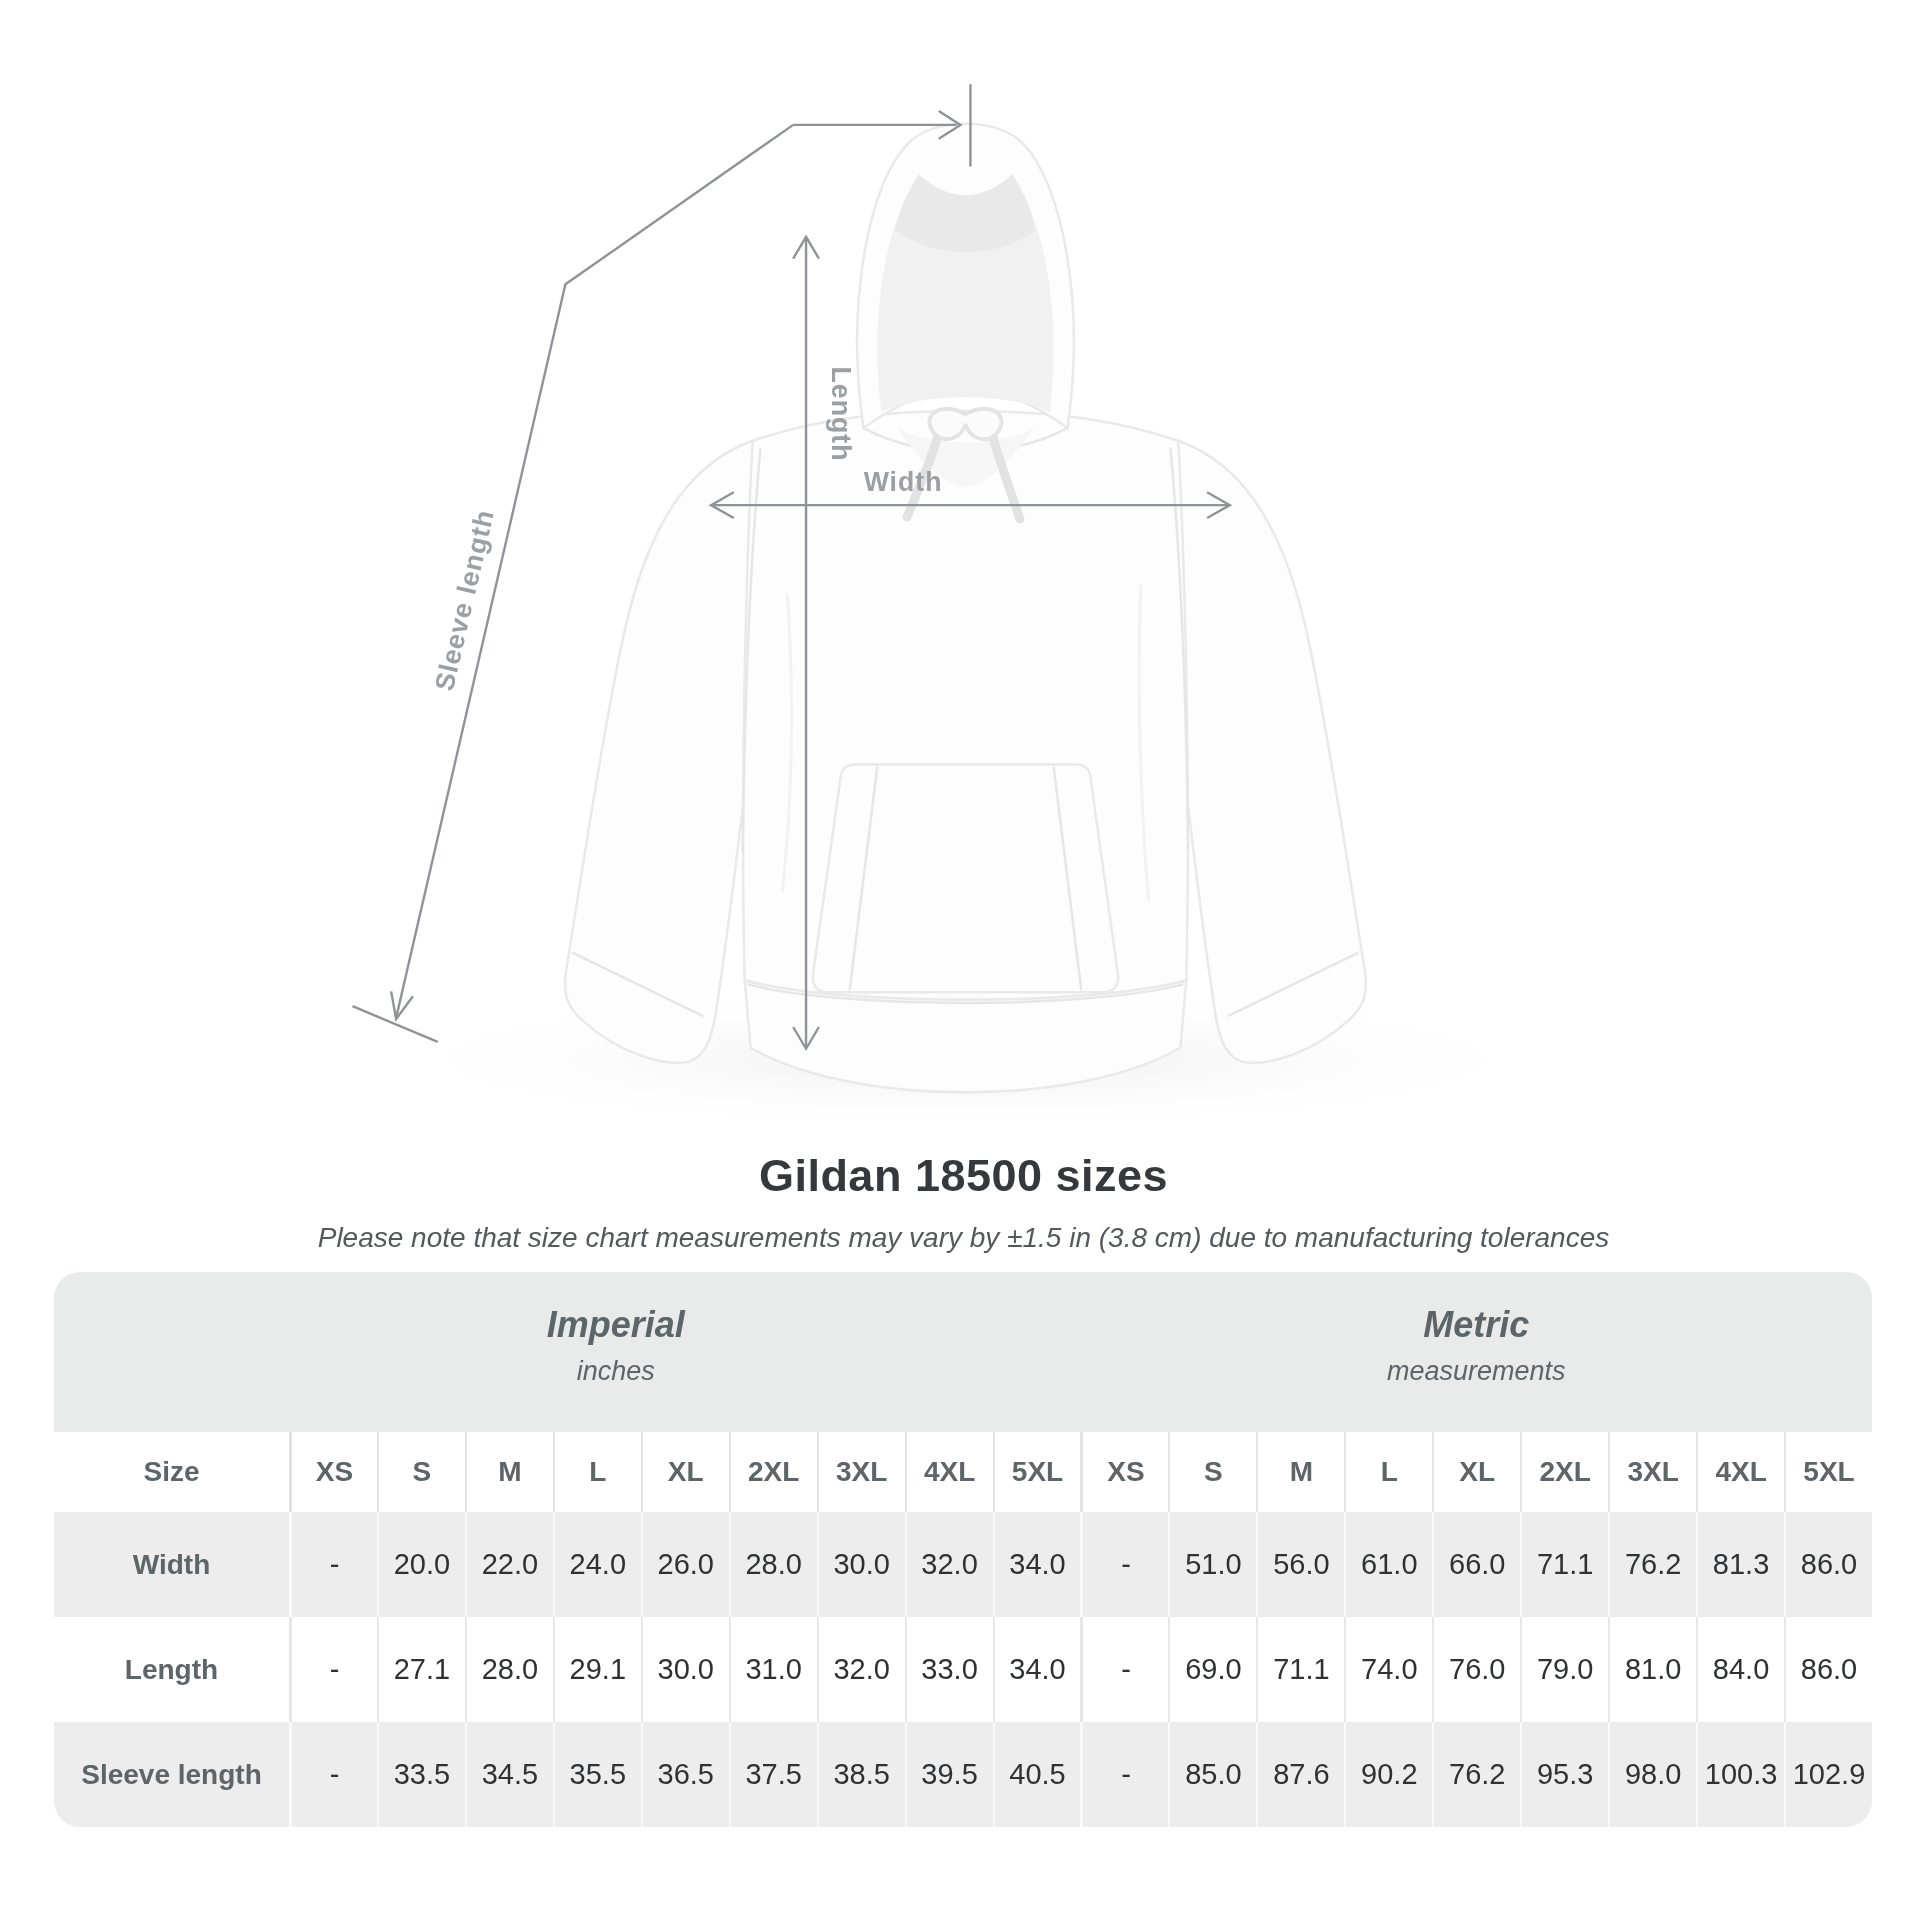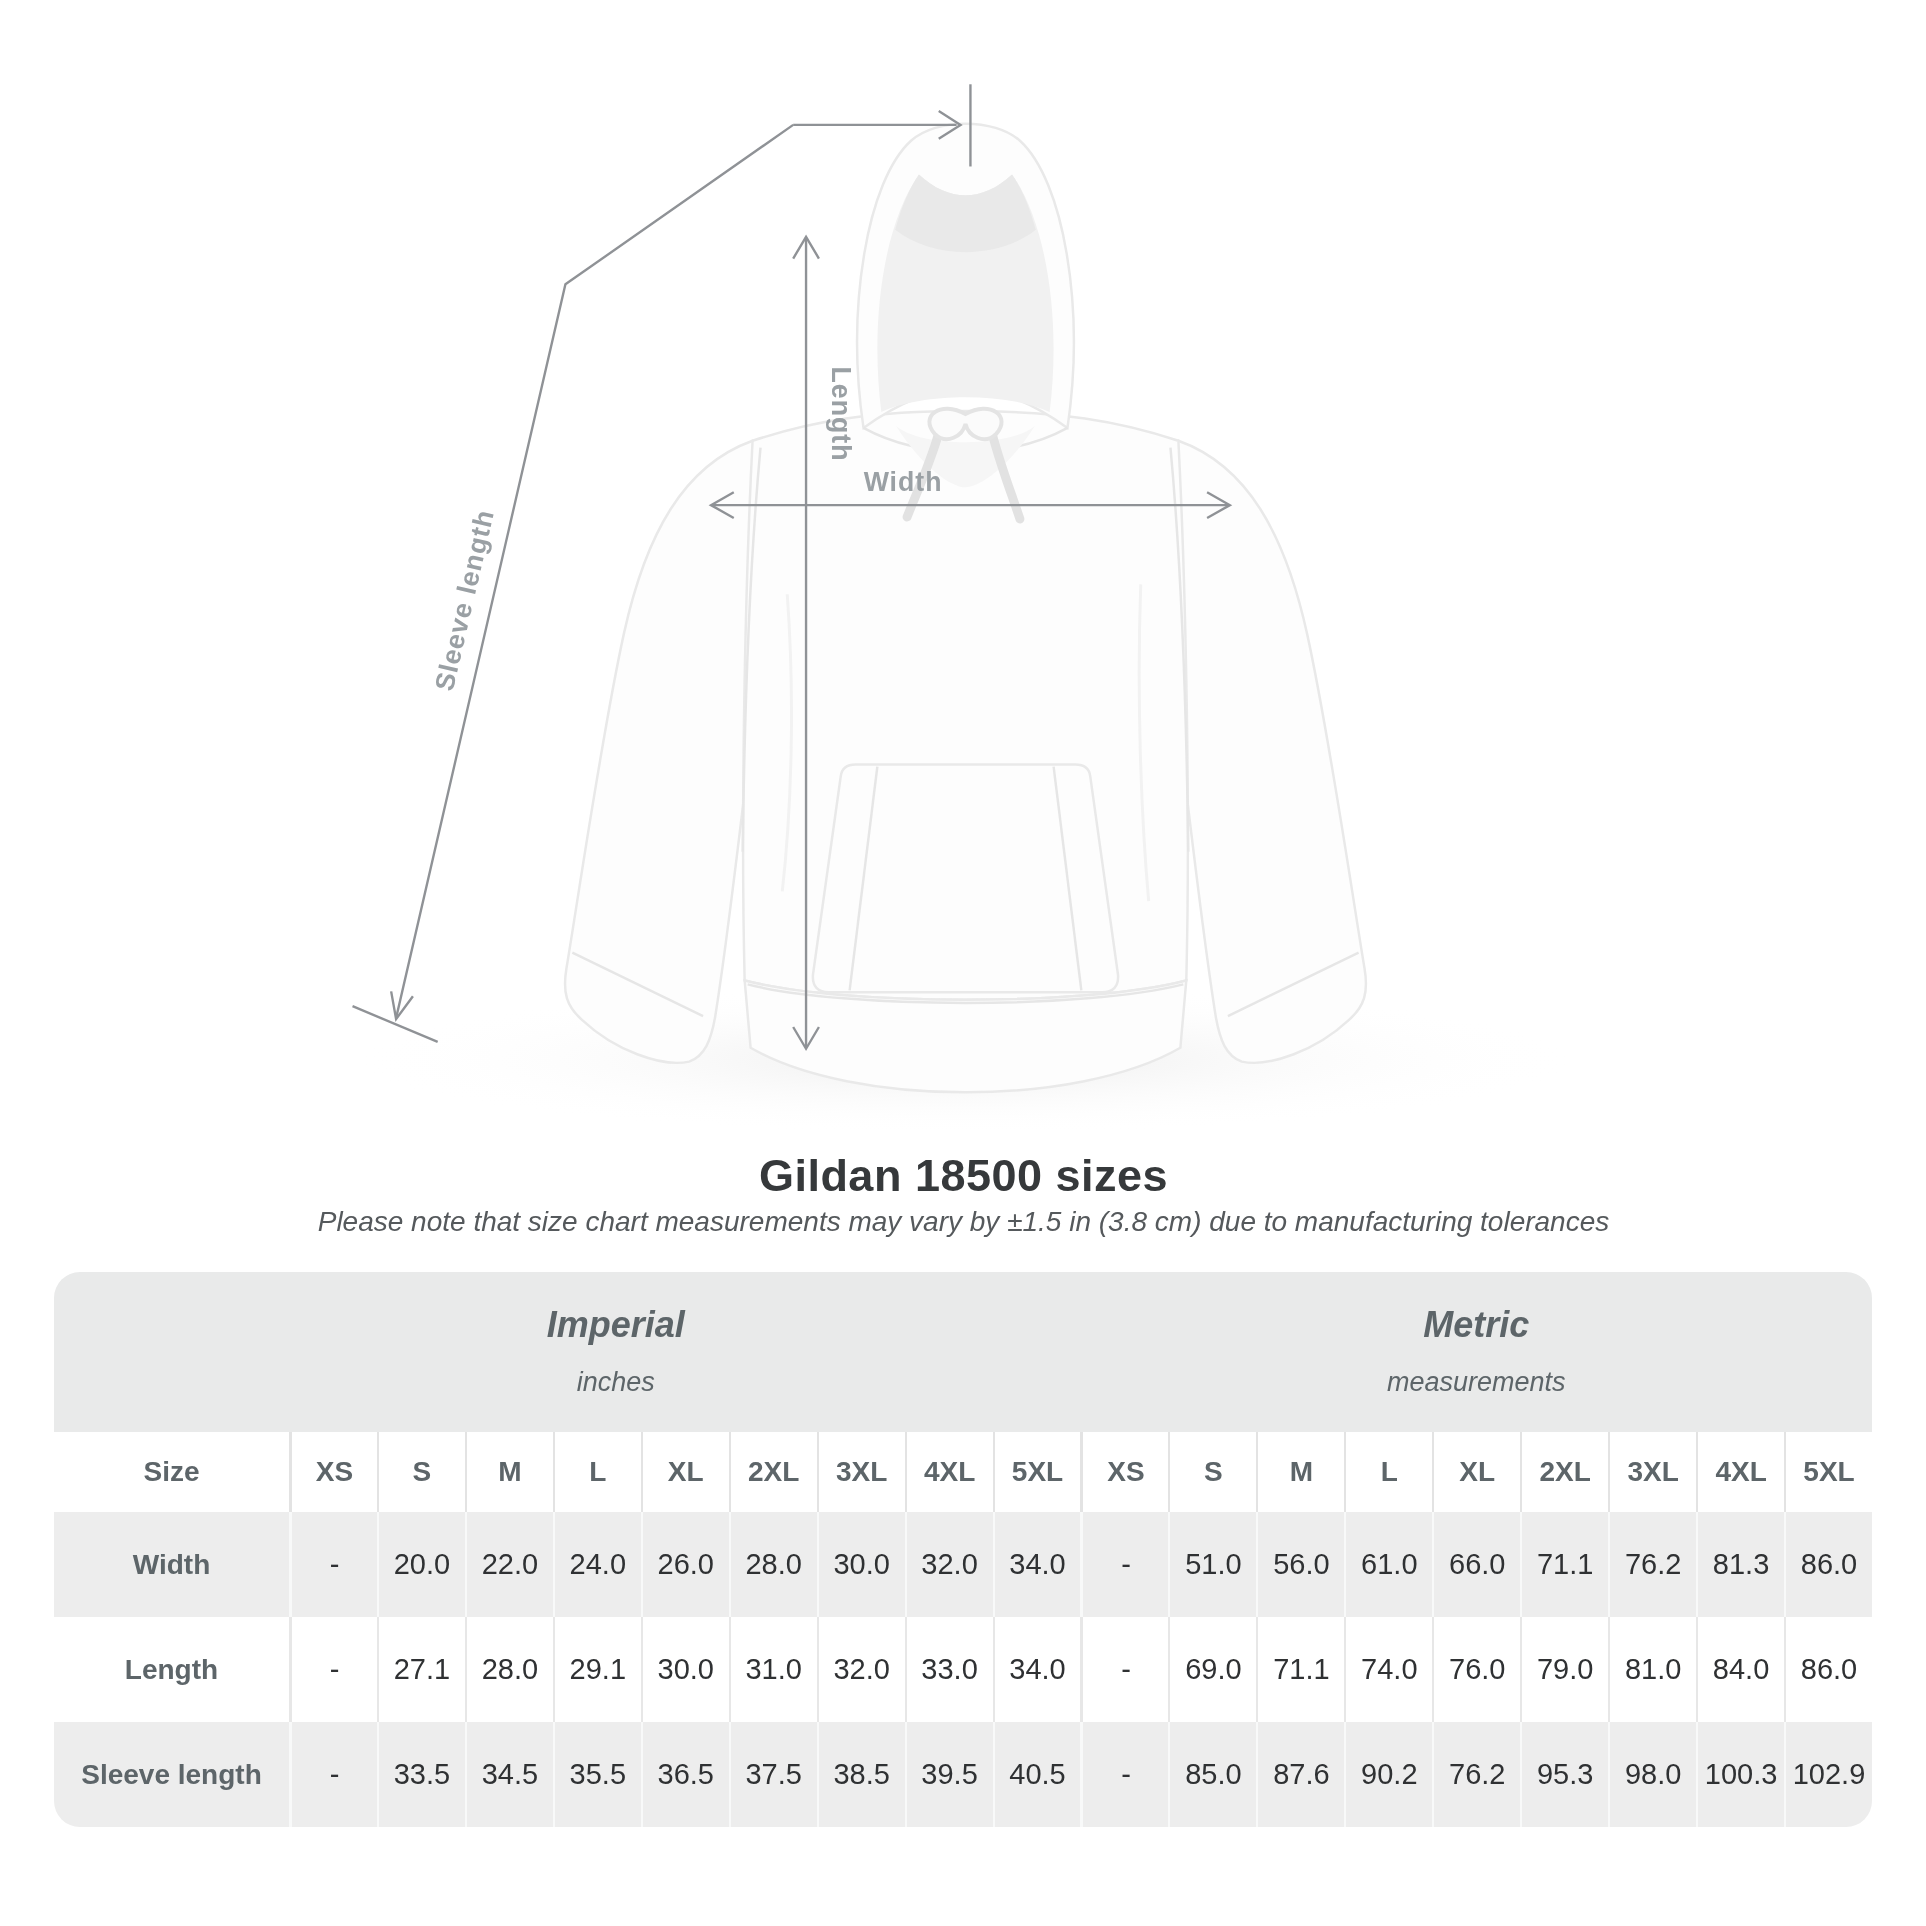--- a/index.html
+++ b/index.html
@@ -15,31 +15,31 @@
   .string  { stroke:#e2e2e2; stroke-width:9; fill:none; stroke-linecap:round; }
   .bow     { stroke:#e4e4e4; stroke-width:4; fill:#fbfbfb; }
   .ann       { stroke:var(--arrow,#8f9296); stroke-width:2.4; fill:none; }
   .ann-label { fill:var(--dimlabel,#9aa0a4); font-weight:bold; font-size:27px;
                font-family:"Liberation Sans", sans-serif; letter-spacing:1px; }
 
   
   .heading { position:absolute; left:0; top:1135px; width:1927px; text-align:center; }
   .heading h1 { font-size:45px; font-weight:bold; color:var(--titlecol,#36393b);
                 line-height:1; padding-top:18px; letter-spacing:0.5px; }
-  .heading p  { margin-top:8px; font-size:28px; font-style:italic; color:var(--subcol,#55595c); }
+  .heading p  { margin-top:24px; font-size:28px; font-style:italic; color:var(--subcol,#55595c); }
 
   
   .table-wrap { position:absolute; left:54px; top:1272px; width:1818px;
                 border-radius:26px; overflow:hidden; background:#fff; }
   .band { height:160px; background:var(--band,#e9eaea); display:flex; }
   .band .spacer { width:235px; }
   .band .group  { flex:1; text-align:center; padding-top:32px; color:var(--headtxt,#5d6569); }
   .band .group.imperial { transform:translateX(-69px); }
   .band .gname { font-size:36px; font-weight:bold; font-style:italic; }
-  .band .gunit { font-size:27px; font-style:italic; margin-top:21px; }
+  .band .gunit { font-size:27px; font-style:italic; margin-top:10px; }
 
   .grid { display:grid; grid-template-columns:235px repeat(18,1fr); }
   .cell { display:flex; align-items:center; justify-content:center;
           font-size:29px; color:var(--valtxt,#2f3133); }
   .cell.rowlabel, .cell.head { font-weight:bold; color:var(--headtxt,#5d6569); font-size:28px; }
   .r0 { height:80px; background:#ffffff; --sep:#e3e3e3; }
   .r1, .r3 { height:105px; background:var(--stripe,#ededed); --sep:#f8f9f9; }
   .r2 { height:105px; background:#ffffff; --sep:#e7e7e7; }
   .cell.head, .cell.val { border-left:2px solid var(--sep); }
   .cell.groupstart { border-left-width:3px; }

